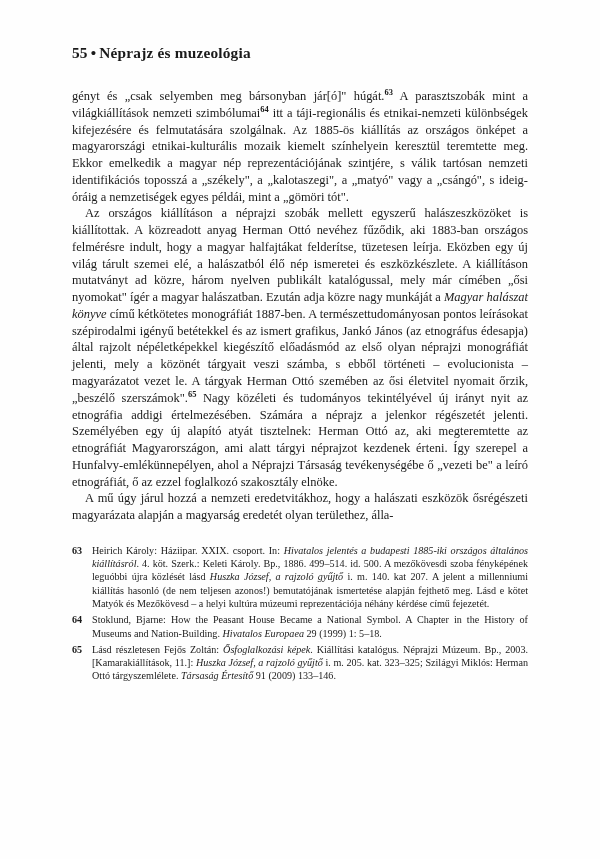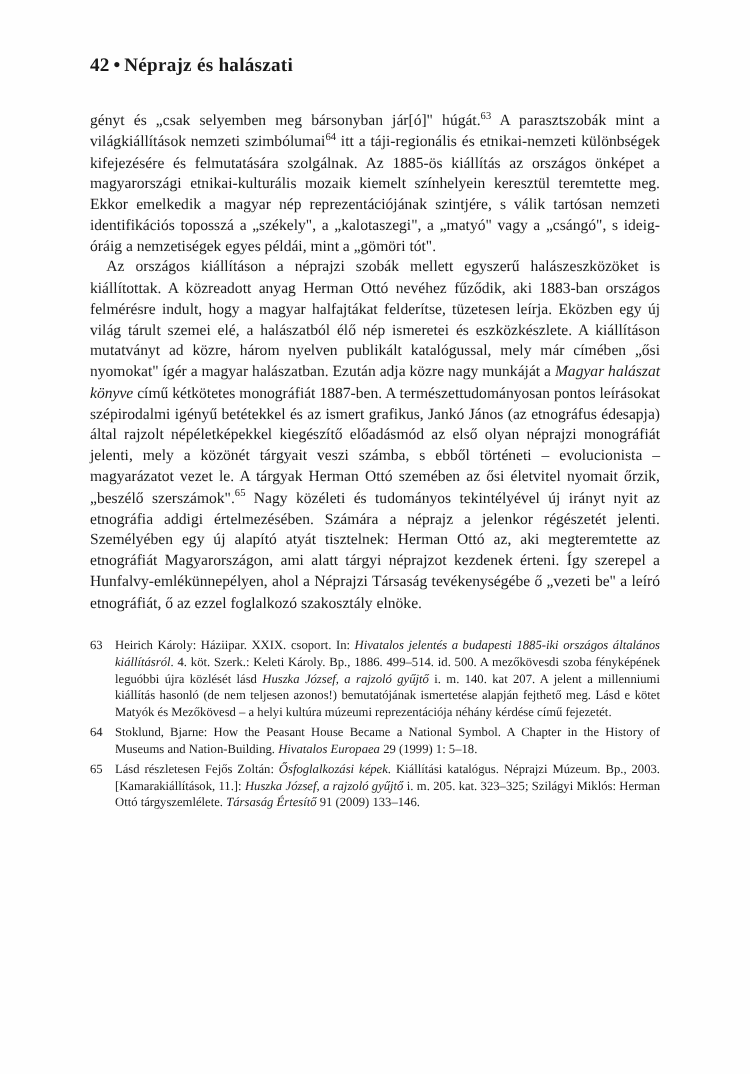--- a/index.html
+++ b/index.html
@@ -45,20 +45,21 @@
   .body-text p.first {
     text-indent: 0;
   }
   .body-text i {
     font-style: italic;
   }
   sup {
     font-size: 68%;
     vertical-align: super;
     line-height: 0;
+    font-weight: bold;
   }
   .notes {
     margin-top: 20px;
     font-size: 7.6pt;
     line-height: 1.31;
     text-align: justify;
   }
   .notes .note {
     display: flex;
     margin-bottom: 3.0px;
@@ -78,26 +79,27 @@
   .notes i {
     font-style: italic;
   }
 </style>
 </head>
 <body>
 
 <div class="page">
 
   <h1 class="running-head">
-    <span>42</span><span class="sep">•</span><span>Néprajz és halászati</span>
+    <span>55</span><span class="sep">•</span><span>Néprajz és muzeológia</span>
   </h1>
 
   <div class="body-text" id="body-text">
       <p class="first">gényt és „csak selyemben meg bársonyban jár[ó]" húgát.<sup>63</sup> A parasztszobák mint a világkiállítások nemzeti szimbólumai<sup>64</sup> itt a táji-regionális és etnikai-nemzeti különbségek kifejezésére és felmutatására szolgálnak. Az 1885-ös kiállítás az országos önképet a magyarországi etnikai-kulturális mozaik kiemelt színhelyein keresztül teremtette meg. Ekkor emelkedik a magyar nép reprezentációjának szintjére, s válik tartósan nemzeti identifikációs toposszá a „székely", a „kalotaszegi", a „matyó" vagy a „csángó", s ideig-óráig a nemzetiségek egyes példái, mint a „gömöri tót".</p>
       <p>Az országos kiállításon a néprajzi szobák mellett egyszerű halászeszközöket is kiállítottak. A közreadott anyag Herman Ottó nevéhez fűződik, aki 1883-ban országos felmérésre indult, hogy a magyar halfajtákat felderítse, tüzetesen leírja. Eközben egy új világ tárult szemei elé, a halászatból élő nép ismeretei és eszközkészlete. A kiállításon mutatványt ad közre, három nyelven publikált katalógussal, mely már címében „ősi nyomokat" ígér a magyar halászatban. Ezután adja közre nagy munkáját a <i>Magyar halászat könyve</i> című kétkötetes monográfiát 1887-ben. A természettudományosan pontos leírásokat szépirodalmi igényű betétekkel és az ismert grafikus, Jankó János (az etnográfus édesapja) által rajzolt népéletképekkel kiegészítő előadásmód az első olyan néprajzi monográfiát jelenti, mely a közönét tárgyait veszi számba, s ebből történeti – evolucionista – magyarázatot vezet le. A tárgyak Herman Ottó szemében az ősi életvitel nyomait őrzik, „beszélő szerszámok".<sup>65</sup> Nagy közéleti és tudományos tekintélyével új irányt nyit az etnográfia addigi értelmezésében. Számára a néprajz a jelenkor régészetét jelenti. Személyében egy új alapító atyát tisztelnek: Herman Ottó az, aki megteremtette az etnográfiát Magyarországon, ami alatt tárgyi néprajzot kezdenek érteni. Így szerepel a Hunfalvy-emlékünnepélyen, ahol a Néprajzi Társaság tevékenységébe ő „vezeti be" a leíró etnográfiát, ő az ezzel foglalkozó szakosztály elnöke.</p>
+      <p>A mű úgy járul hozzá a nemzeti eredetvitákhoz, hogy a halászati eszközök ősrégészeti magyarázata alapján a magyarság eredetét olyan területhez, álla-</p>
     </div>
 
   <div class="notes" id="footnotes">
       <div class="note">
         <div class="note-num"><sup>63</sup></div>
         <div class="note-body">Heirich Károly: Háziipar. XXIX. csoport. In: <i>Hivatalos jelentés a budapesti 1885-iki országos általános kiállításról</i>. 4. köt. Szerk.: Keleti Károly. Bp., 1886. 499–514. id. 500. A mezőkövesdi szoba fényképének leguóbbi újra közlését lásd <i>Huszka József, a rajzoló gyűjtő</i> i. m. 140. kat 207. A jelent a millenniumi kiállítás hasonló (de nem teljesen azonos!) bemutatójának ismertetése alapján fejthető meg. Lásd e kötet Matyók és Mezőkövesd – a helyi kultúra múzeumi reprezentációja néhány kérdése című fejezetét.</div>
       </div>
       <div class="note">
         <div class="note-num"><sup>64</sup></div>
         <div class="note-body">Stoklund, Bjarne: How the Peasant House Became a National Symbol. A Chapter in the History of Museums and Nation-Building. <i>Hivatalos Europaea</i> 29 (1999) 1: 5–18.</div>

